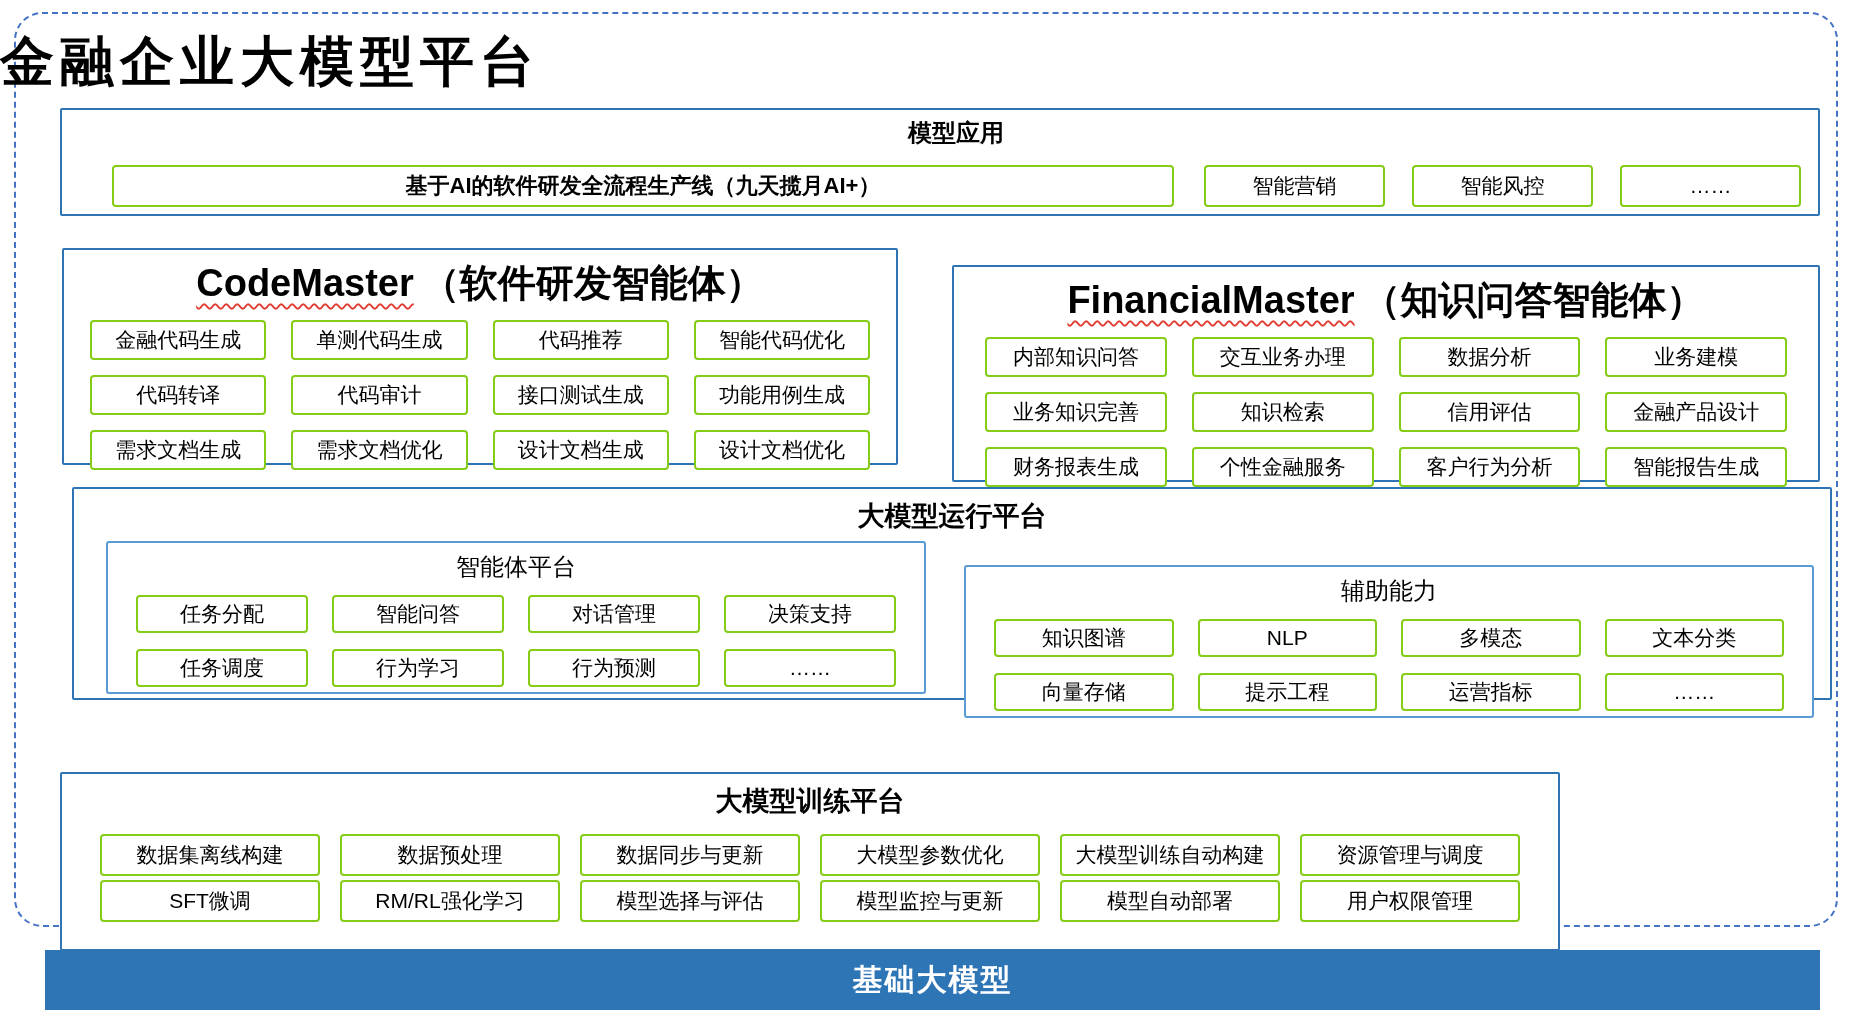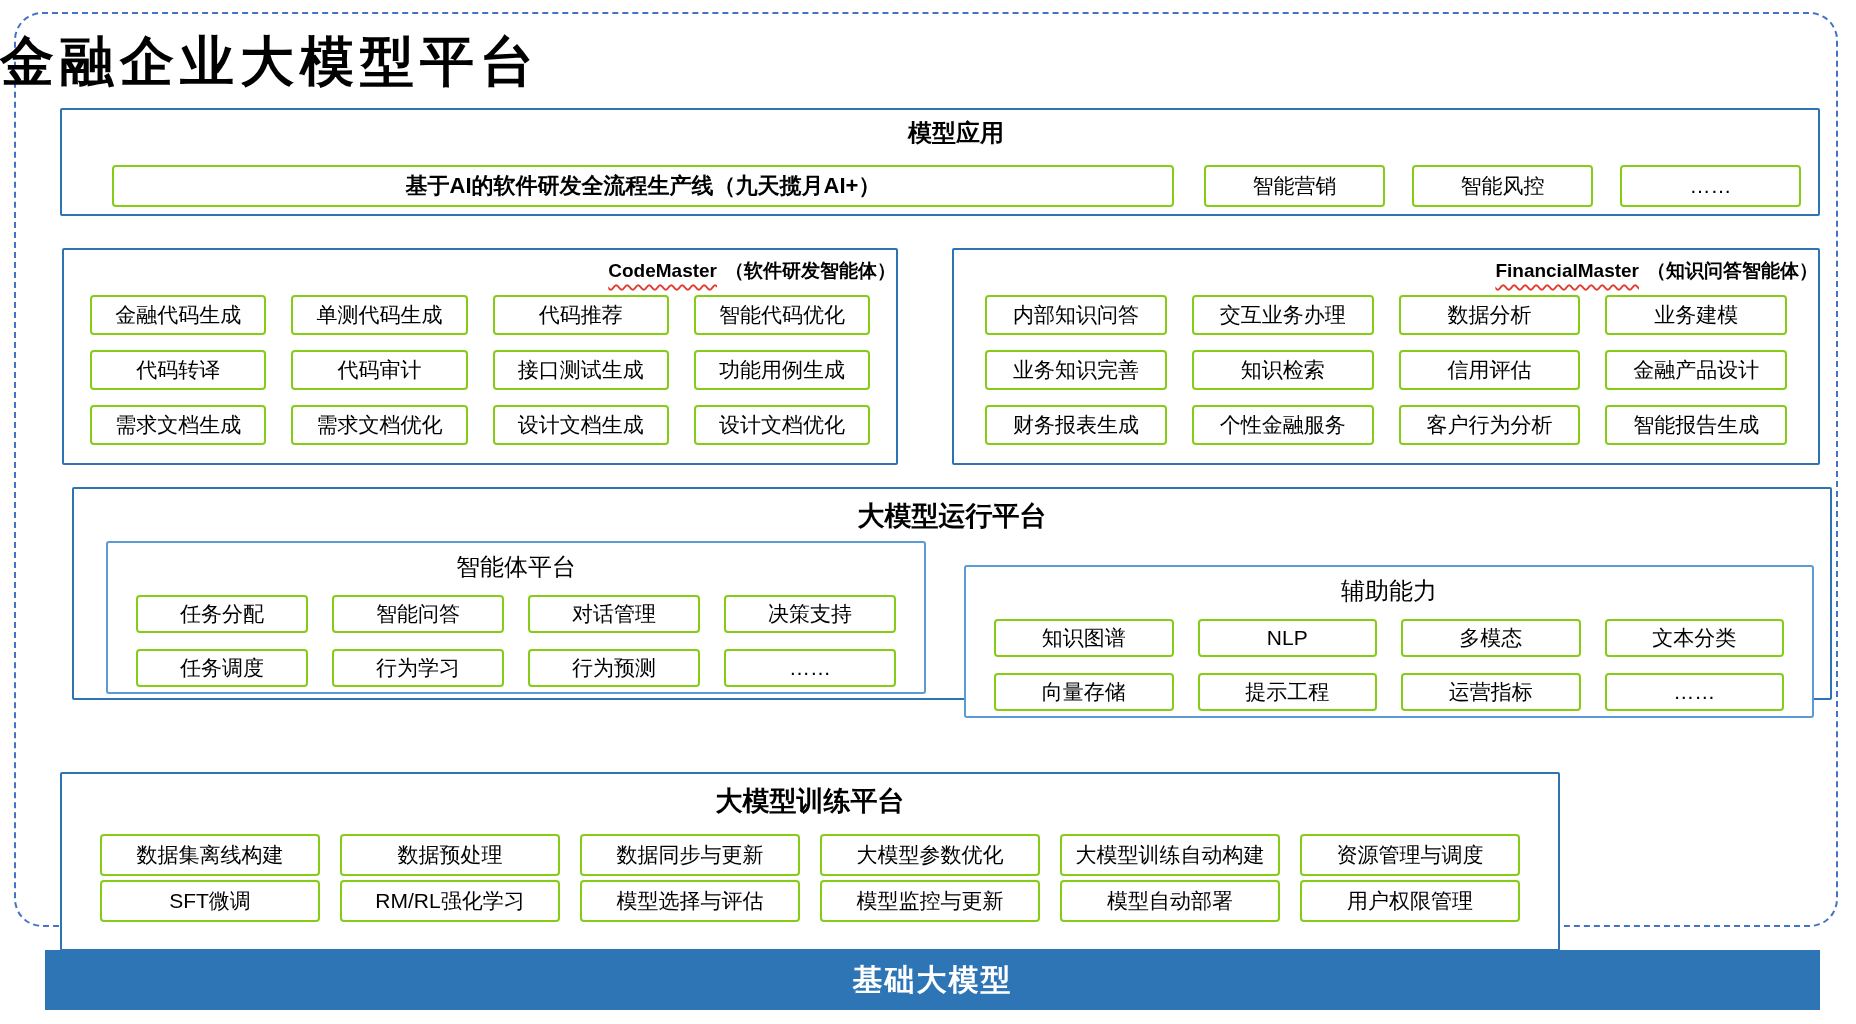--- a/index.html
+++ b/index.html
@@ -28,22 +28,22 @@
     font-size:21px;box-sizing:border-box;height:40px;text-align:center;white-space:nowrap;
   }
   
   .sec-apps{left:60px;top:108px;width:1760px;height:108px;padding-left:32px;}
   .apps-row{display:flex;margin:16px 0 0 18px;}
   .btn.wide{flex:0 0 1062px;font-weight:bold;font-size:22px;height:42px;}
   .app-btn{flex:0 0 181px;margin-left:27px;height:42px;}
   .app-btn.first{margin-left:30px;}
   
   .agent-left{left:62px;top:248px;width:836px;height:217px;}
-  .agent-right{left:952px;top:248px;width:868px;height:217px;}
-  .agent-header{text-align:right;font-size:19px;font-weight:bold;margin-top:8px;}
+  .agent-right{left:952px;top:265px;width:868px;height:217px;}
+  .agent-header{text-align:center;font-size:38px;font-weight:bold;margin-top:8px;}
   .agent-header .cn{margin-left:8px;}
   .wavy{
     text-decoration:underline;text-decoration-style:wavy;
     text-decoration-color:#E03C31;text-decoration-thickness:2px;text-underline-offset:7px;
   }
   .agent-grid{display:grid;grid-template-columns:repeat(4,1fr);gap:15px 25px;margin:11px 26px 0;}
   .agent-right .agent-grid{margin:11px 31px 0;}
   
   .sec-runtime{left:72px;top:487px;width:1760px;height:213px;}
   .subbox{

